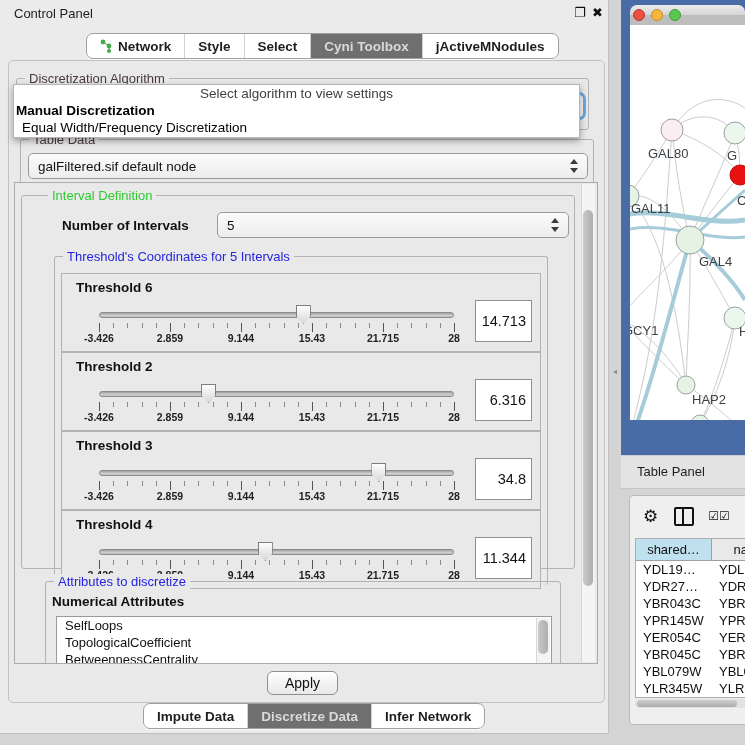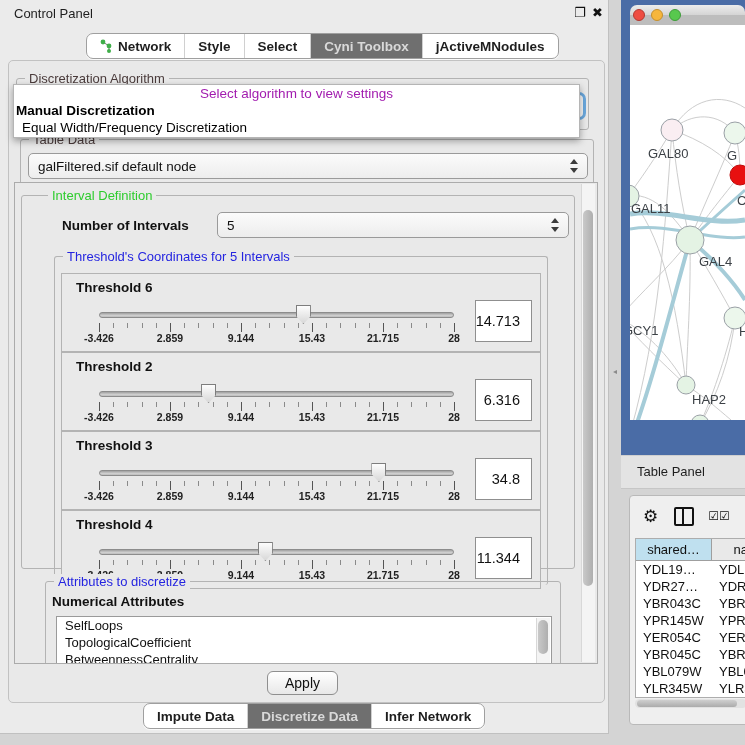--- a/index.html
+++ b/index.html
@@ -41,21 +41,21 @@
   .spinner{position:absolute;right:9px;top:50%;transform:translateY(-50%);width:9px;height:14px;}
   .spinner:before,.spinner:after{content:"";position:absolute;left:1px;border-left:4px solid transparent;
          border-right:4px solid transparent;}
   .spinner:before{top:0;border-bottom:5px solid #3c3c3c;}
   .spinner:after{bottom:0;border-top:5px solid #3c3c3c;}
 
   
   #algo-popup{left:13px;top:84px;width:565px;height:52px;background:#ffffff;
               border:1px solid #b5b5b5;box-shadow:0 3px 7px rgba(0,0,0,.35);z-index:40;}
   .pop-row{height:17px;line-height:17px;font-size:13.5px;white-space:nowrap;overflow:hidden;}
-  .pop-placeholder{color:#a21caf;text-align:center;}
+  .pop-placeholder{color:#404040;text-align:center;}
   .pop-bold{font-weight:bold;color:#000;padding-left:2px;}
   .pop-norm{color:#000;padding-left:8px;}
 
   
   #algo-combo{left:24px;top:92px;width:562px;height:28px;border:3px solid #6aa7dc;border-radius:7px;
               background:#f5f5f5;z-index:10;box-sizing:border-box;}
 
   
   #scrollpane{left:14px;top:182px;width:582px;height:480px;border:1px solid #ababab;
               background:#e9e9e9;overflow:hidden;}
@@ -74,21 +74,21 @@
            background:linear-gradient(#fdfdfd,#d8d8d8);border:1px solid #7d7d7d;box-sizing:border-box;
            clip-path:polygon(0 0,100% 0,100% 58%,50% 100%,0 58%);}
   .t-ruler-minor{position:absolute;left:37px;top:49px;width:356px;height:5px;
            background:repeating-linear-gradient(to right,#8a8a8a 0 1px,transparent 1px 14.2px);}
   .t-ruler-major{position:absolute;left:37px;top:49px;width:356px;height:9px;
            background:repeating-linear-gradient(to right,#555 0 1px,transparent 1px 71px);}
   .t-ticklabel{position:absolute;top:58px;transform:translateX(-50%);font-size:10.5px;
            font-weight:bold;color:#222;white-space:nowrap;}
   .t-value{position:absolute;left:413px;top:26px;width:57px;height:42px;background:#ffffff;
            border:1px solid #8f8f8f;font-size:14.5px;color:#111;display:flex;align-items:center;
-           justify-content:flex-end;padding-right:11px;box-sizing:border-box;}
+           justify-content:flex-end;padding-right:5px;box-sizing:border-box;}
 
   
   #attr-list{position:absolute;left:10px;top:34px;width:494px;height:56px;background:#ffffff;
              border:1px solid #9a9a9a;overflow:hidden;font-size:13px;color:#111;}
   .attr-item{padding:1px 0 1px 8px;line-height:15px;}
 
   
   .push-btn{position:absolute;background:linear-gradient(#ffffff,#e8e8e8);border:1px solid #8f8f8f;
             border-radius:6px;font-size:14px;color:#111;display:flex;align-items:center;
             justify-content:center;}

